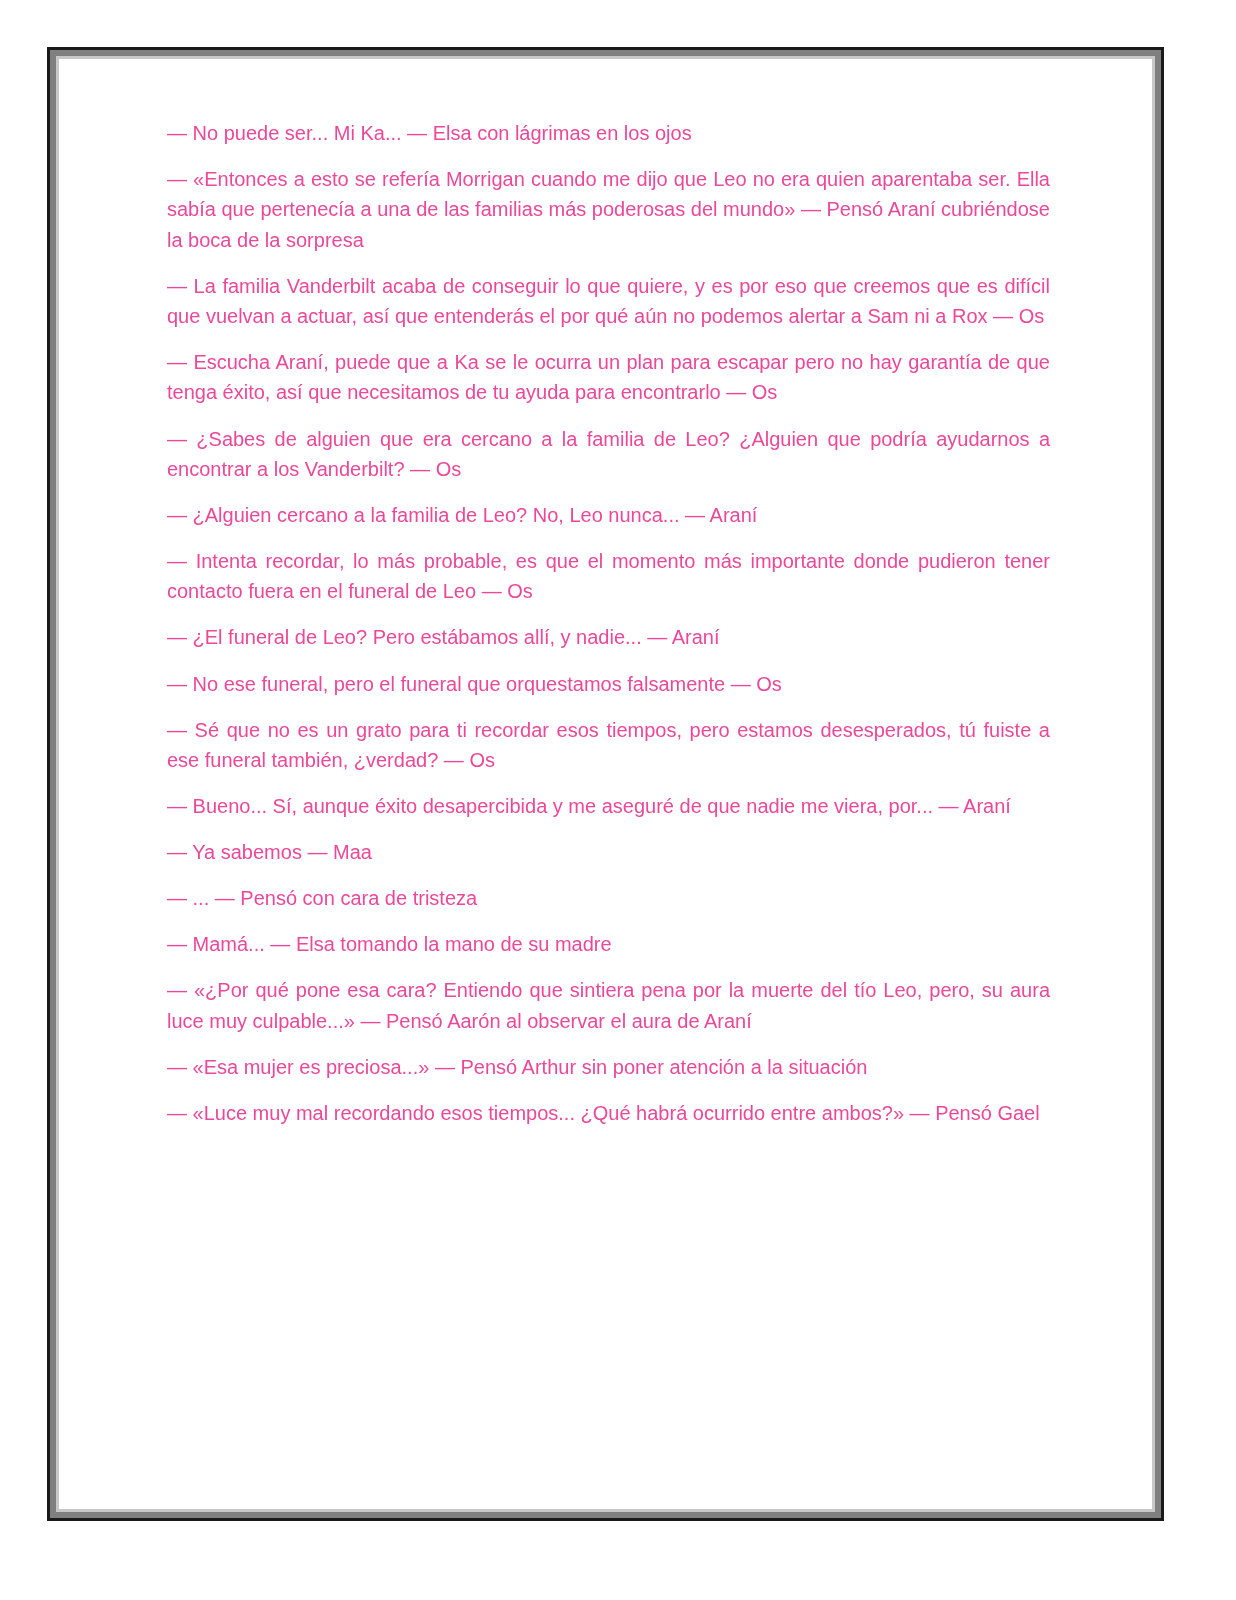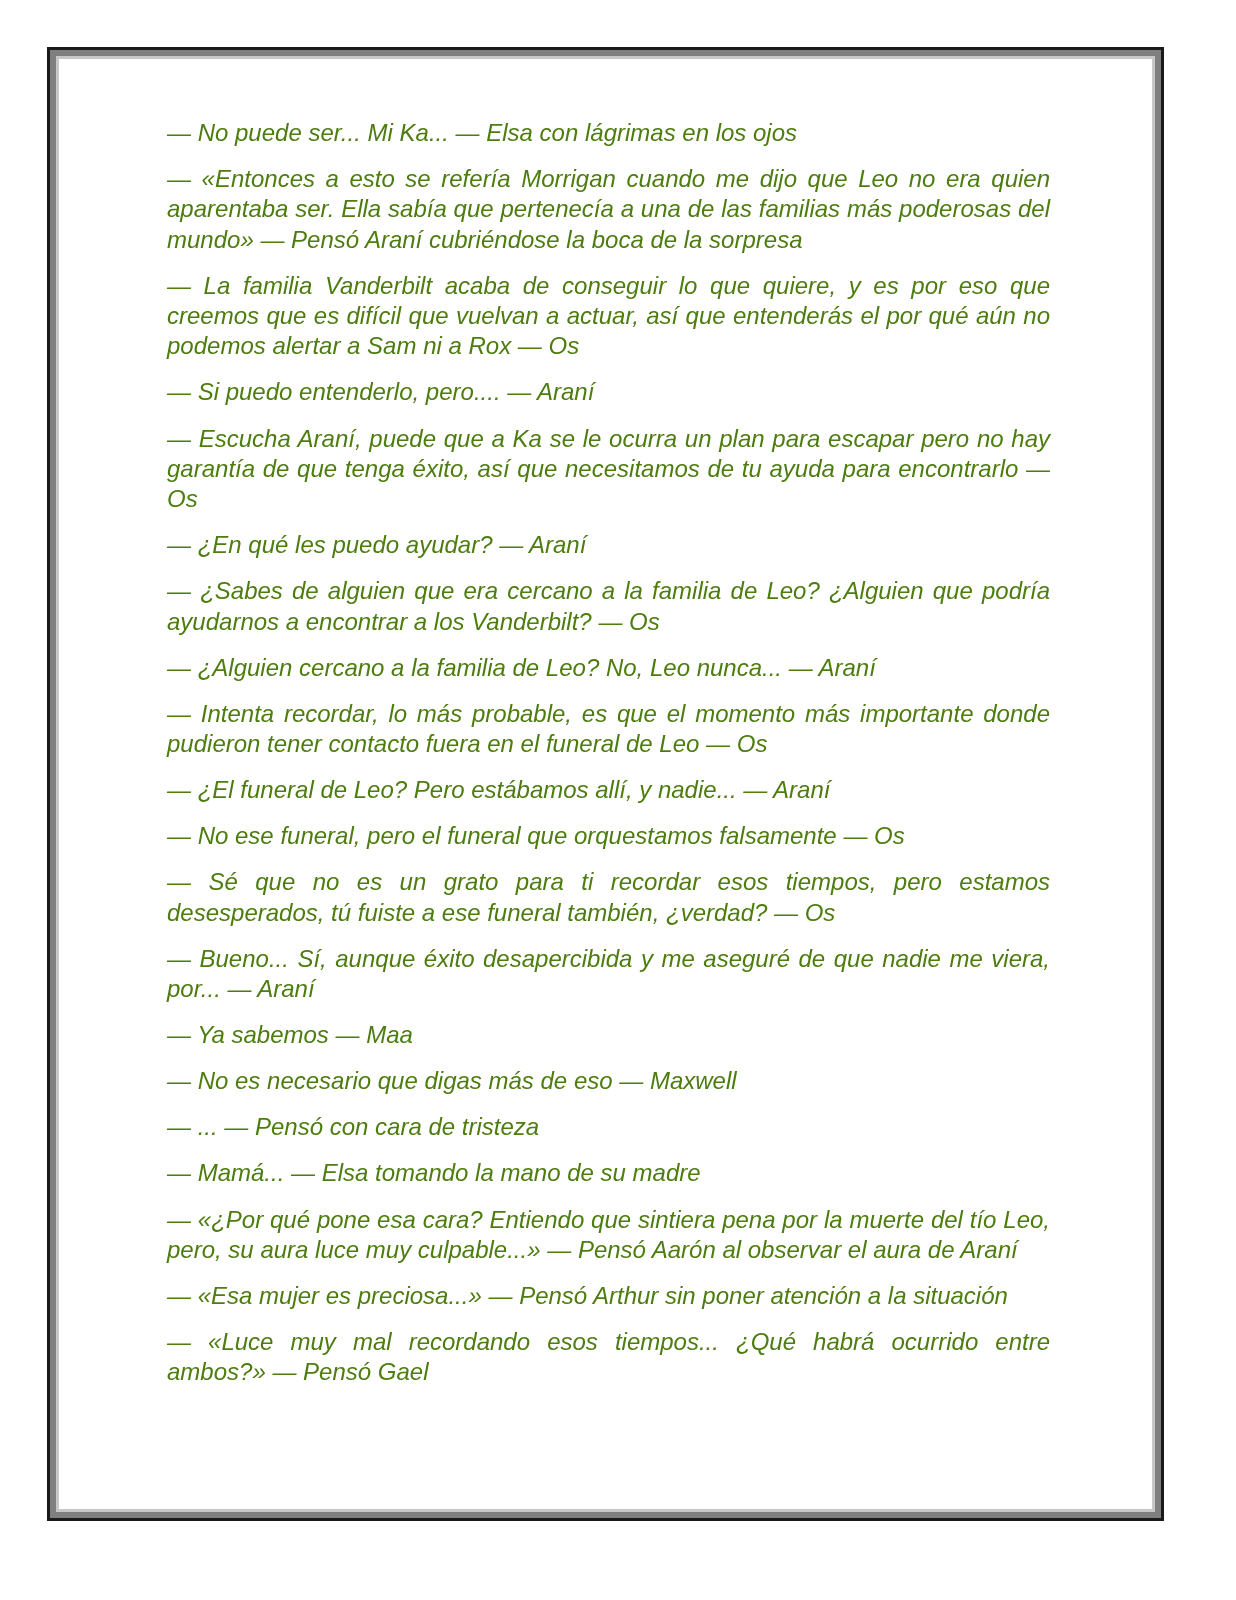--- a/index.html
+++ b/index.html
@@ -21,54 +21,50 @@
     position: absolute;
     left: 3px; top: 3px; right: 3px; bottom: 3px;
     background: #ffffff;
   }
   .content {
     position: absolute;
     left: 167px;
     top: 118px;
     width: 883px;
     font-family: "Liberation Sans", sans-serif;
-    font-size: 24px;
+    font-size: 20px;
     line-height: 30.3px;
-    color: #4d7c0f;
-    font-style: italic;
+    color: #ec4899;
   }
   .para {
     margin: 0 0 15.8px 0;
     text-align: justify;
     hyphens: none;
   }
 </style>
 </head>
 <body>
 
 <div class="frame">
   <div class="frame-inner">
     <div class="frame-page"></div>
   </div>
 </div>
 
 <div class="content">
   <p class="para">— No puede ser... Mi Ka... — Elsa con lágrimas en los ojos</p>
   <p class="para">— «Entonces a esto se refería Morrigan cuando me dijo que Leo no era quien aparentaba ser. Ella sabía que pertenecía a una de las familias más poderosas del mundo» — Pensó Araní cubriéndose la boca de la sorpresa</p>
   <p class="para">— La familia Vanderbilt acaba de conseguir lo que quiere, y es por eso que creemos que es difícil que vuelvan a actuar, así que entenderás el por qué aún no podemos alertar a Sam ni a Rox — Os</p>
-  <p class="para">— Si puedo entenderlo, pero.... — Araní</p>
   <p class="para">— Escucha Araní, puede que a Ka se le ocurra un plan para escapar pero no hay garantía de que tenga éxito, así que necesitamos de tu ayuda para encontrarlo — Os</p>
-  <p class="para">— ¿En qué les puedo ayudar? — Araní</p>
   <p class="para">— ¿Sabes de alguien que era cercano a la familia de Leo? ¿Alguien que podría ayudarnos a encontrar a los Vanderbilt? — Os</p>
   <p class="para">— ¿Alguien cercano a la familia de Leo? No, Leo nunca... — Araní</p>
   <p class="para">— Intenta recordar, lo más probable, es que el momento más importante donde pudieron tener contacto fuera en el funeral de Leo — Os</p>
   <p class="para">— ¿El funeral de Leo? Pero estábamos allí, y nadie... — Araní</p>
   <p class="para">—  No ese funeral, pero el funeral que orquestamos falsamente — Os</p>
   <p class="para">— Sé que no es un grato para ti recordar esos tiempos, pero estamos desesperados, tú fuiste a ese funeral también, ¿verdad? — Os</p>
   <p class="para">— Bueno... Sí, aunque éxito desapercibida y me aseguré de que nadie me viera, por... — Araní</p>
   <p class="para">— Ya sabemos — Maa</p>
-  <p class="para">— No es necesario que digas más de eso — Maxwell</p>
   <p class="para">— ... — Pensó con cara de tristeza</p>
   <p class="para">— Mamá... — Elsa tomando la mano de su madre</p>
   <p class="para">— «¿Por qué pone esa cara? Entiendo que sintiera pena por la muerte del tío Leo, pero, su aura luce muy culpable...» — Pensó Aarón al observar el aura de Araní</p>
   <p class="para">— «Esa mujer es preciosa...» — Pensó Arthur sin poner atención a la situación</p>
   <p class="para">— «Luce muy mal recordando esos tiempos... ¿Qué habrá ocurrido entre ambos?» — Pensó Gael</p>
 </div>
 
 </body></html>

